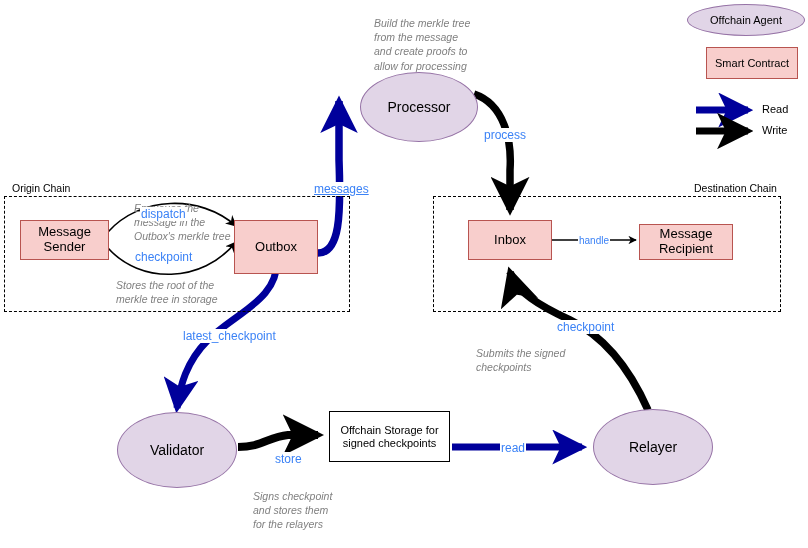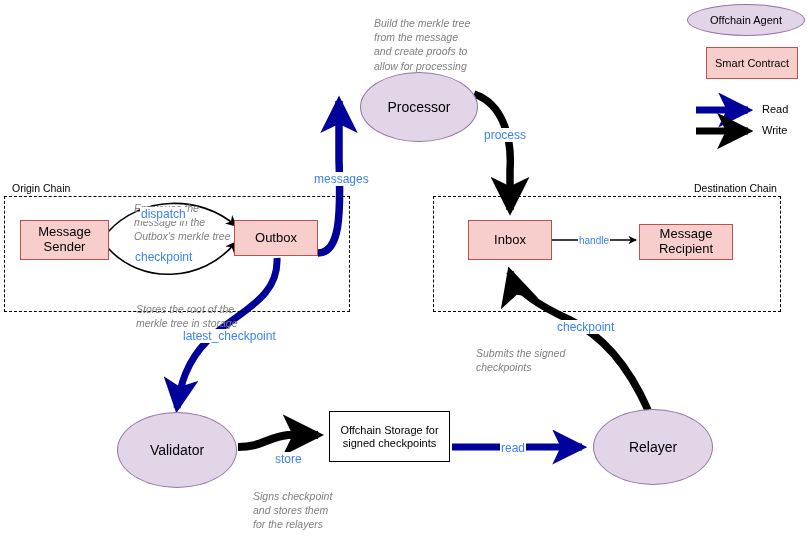--- a/index.html
+++ b/index.html
@@ -138,59 +138,59 @@
 
   <div class="chain-group" style="left:4px; top:196px; width:346px; height:116px;"></div>
   <div class="chain-label" style="left:12px; top:182px;">Origin Chain</div>
 
   <div class="chain-group" style="left:433px; top:196px; width:348px; height:116px;"></div>
   <div class="chain-label" style="left:694px; top:182px;">Destination Chain</div>
 
   <div class="node contract two-line" style="left:20px; top:220px; width:89px; height:40px;">Message
 Sender</div>
 
-  <div class="node contract" style="left:234px; top:220px; width:84px; height:36px;">Outbox</div>
+  <div class="node contract" style="left:234px; top:220px; width:84px; height:54px;">Outbox</div>
 
   <div class="node contract" style="left:468px; top:220px; width:84px; height:40px;">Inbox</div>
 
   <div class="node contract two-line" style="left:639px; top:224px; width:94px; height:36px;">Message
 Recipient</div>
 
   <div class="node agent" style="left:360px; top:72px; width:118px; height:70px;">Processor</div>
 
   <div class="node agent" style="left:117px; top:412px; width:120px; height:76px;">Validator</div>
 
   <div class="node agent" style="left:593px; top:409px; width:120px; height:76px;">Relayer</div>
 
   <div class="node plainbox two-line" style="left:329px; top:411px; width:121px; height:51px;">Offchain Storage for
 signed checkpoints</div>
 
   <div class="edge-label" style="left:140px; top:207px;">dispatch</div>
 
   <div class="edge-label" style="left:134px; top:250px;">checkpoint</div>
 
-  <div class="edge-label" style="left:313px; top:172px;">messages</div>
+  <div class="edge-label" style="left:313px; top:182px;text-decoration:underline;">messages</div>
 
   <div class="edge-label" style="left:483px; top:128px;">process</div>
 
   <div class="edge-label" style="left:182px; top:329px;">latest_checkpoint</div>
 
   <div class="edge-label" style="left:274px; top:452px;">store</div>
 
   <div class="edge-label" style="left:500px; top:441px;">read</div>
 
   <div class="edge-label" style="left:556px; top:320px;">checkpoint</div>
 
   <div class="edge-label small" style="left:578px; top:235px;">handle</div>
 
   <div class="note" style="left:134px; top:158px; width:160px;margin-top:43px;">Enqueues the
 message in the
 Outbox's merkle tree</div>
 
-  <div class="note" style="left:136px; top:278px; width:170px;margin-top:24px;">Stores the root of the
+  <div class="note" style="left:116px; top:278px; width:170px;">Stores the root of the
 merkle tree in storage</div>
 
   <div class="note" style="left:374px; top:16px; width:160px;">Build the merkle tree
 from the message
 and create proofs to
 allow for processing</div>
 
   <div class="note" style="left:476px; top:346px; width:150px;">Submits the signed
 checkpoints</div>
 

